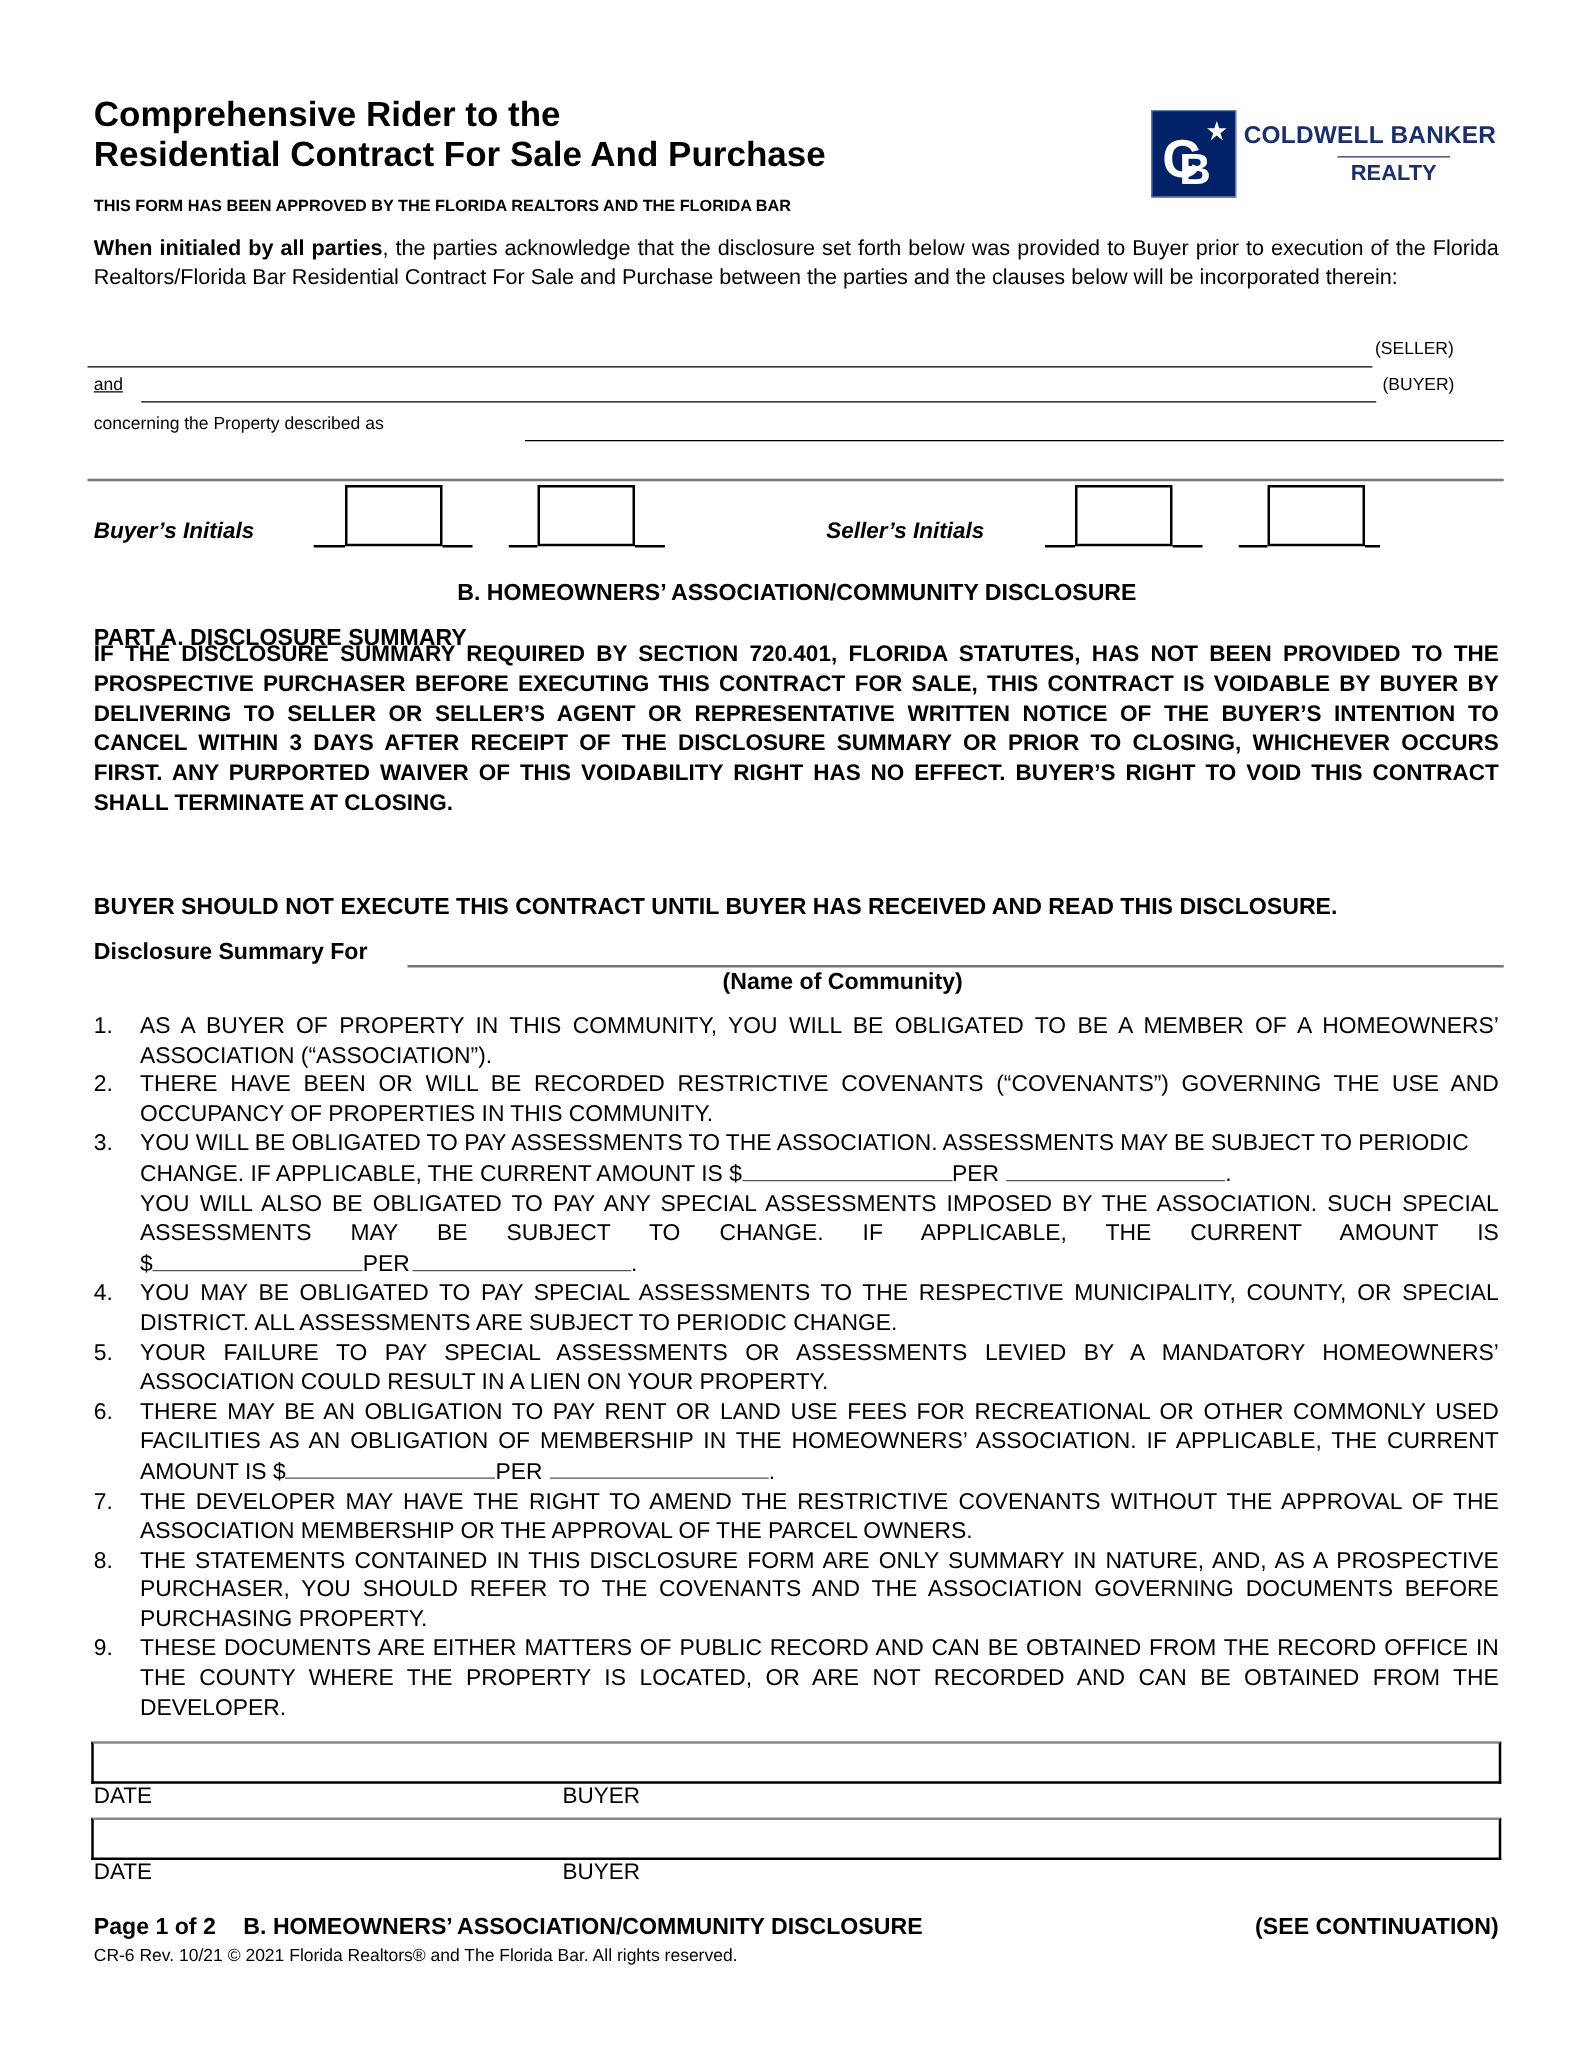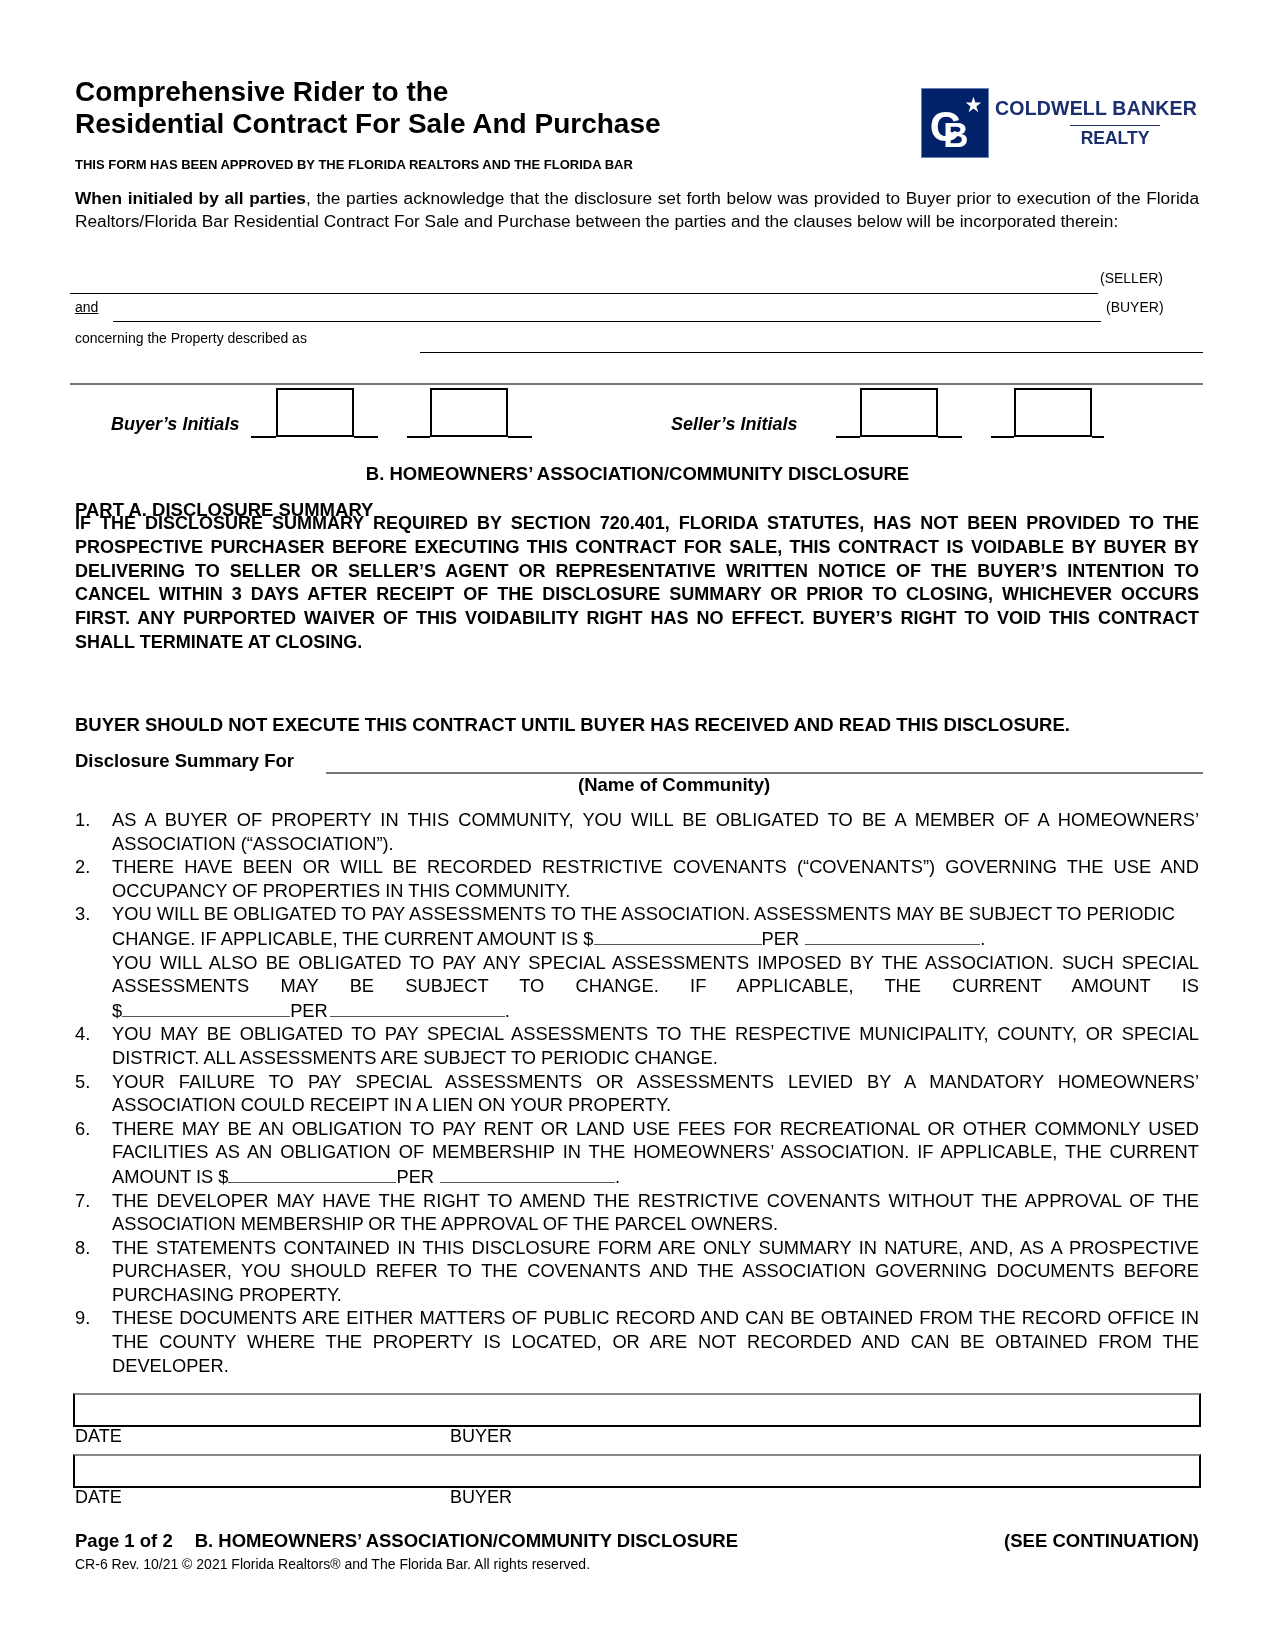--- a/index.html
+++ b/index.html
@@ -63,29 +63,29 @@
 <div class="abs lbl" style="left:1100px; top:270px;">(SELLER)</div>
 
 <div class="abs lbl" style="left:75px; top:299px;text-decoration:underline;">and</div>
 <div class="abs line" style="left:113px; top:321px; width:988px;"></div>
 <div class="abs lbl" style="left:1106px; top:299px;">(BUYER)</div>
 
 <div class="abs lbl" style="left:75px; top:330px;">concerning the Property described as</div>
 <div class="abs line" style="left:420px; top:352px; width:783px;"></div>
 <div class="abs gray-line" style="left:70px; top:383px; width:1133px;"></div>
 
-<div class="abs initials-lbl" style="left:75px; top:414px;margin-left:36px;">Buyer’s Initials</div>
+<div class="abs initials-lbl" style="left:75px; top:414px;">Buyer’s Initials</div>
 <div class="abs init-tail" style="left:251px; top:436px; width:25px;"></div>
 <div class="abs init-box" style="left:276px; top:388px;"></div>
 <div class="abs init-tail" style="left:354px; top:436px; width:24px;"></div>
 <div class="abs init-tail" style="left:407px; top:436px; width:23px;"></div>
 <div class="abs init-box" style="left:430px; top:388px;"></div>
 <div class="abs init-tail" style="left:508px; top:436px; width:24px;"></div>
 
-<div class="abs initials-lbl" style="left:661px; top:414px;margin-left:10px;">Seller’s Initials</div>
+<div class="abs initials-lbl" style="left:661px; top:414px;">Seller’s Initials</div>
 <div class="abs init-tail" style="left:836px; top:436px; width:24px;"></div>
 <div class="abs init-box" style="left:860px; top:388px;"></div>
 <div class="abs init-tail" style="left:938px; top:436px; width:24px;"></div>
 <div class="abs init-tail" style="left:991px; top:436px; width:23px;"></div>
 <div class="abs init-box" style="left:1014px; top:388px;"></div>
 <div class="abs init-tail" style="left:1092px; top:436px; width:12px;"></div>
 
 <div class="abs h-center" style="top:463px;">B. HOMEOWNERS’ ASSOCIATION/COMMUNITY DISCLOSURE</div>
 <div class="abs bold18" style="left:75px; top:499px;">PART A.  DISCLOSURE SUMMARY</div>
 
@@ -95,21 +95,21 @@
 
 <div class="abs bold18" style="left:75px; top:750px;">Disclosure Summary For</div>
 <div class="abs gray-line" style="left:326px; top:772px; width:877px;"></div>
 <div class="abs bold18" style="left:578px; top:774px;text-align:right;">(Name of Community)</div>
 
 <ol class="items">
   <li><span class="num">1.</span><span>AS A BUYER OF PROPERTY IN THIS COMMUNITY, YOU WILL BE OBLIGATED TO BE A MEMBER OF A HOMEOWNERS’ ASSOCIATION (“ASSOCIATION”).</span></li>
   <li><span class="num">2.</span><span>THERE HAVE BEEN OR WILL BE RECORDED RESTRICTIVE COVENANTS (“COVENANTS”) GOVERNING THE USE AND OCCUPANCY OF PROPERTIES IN THIS COMMUNITY.</span></li>
   <li style="text-align:left;"><span class="num">3.</span><span>YOU WILL BE OBLIGATED TO PAY ASSESSMENTS TO THE ASSOCIATION. ASSESSMENTS MAY BE SUBJECT TO PERIODIC CHANGE. IF APPLICABLE, THE CURRENT AMOUNT IS $</span><span class="blank" style="width:168px;"></span><span>PER</span><span class="blank" style="width:175px; margin-left:6px;"></span>.<br><span style="display:inline-block; width:1087px; text-align:justify; text-align-last:justify;">YOU WILL ALSO BE OBLIGATED TO PAY ANY SPECIAL ASSESSMENTS IMPOSED BY THE ASSOCIATION. SUCH SPECIAL ASSESSMENTS MAY BE SUBJECT TO CHANGE. IF APPLICABLE, THE CURRENT AMOUNT IS</span><br><span>$</span><span class="blank" style="width:168px;"></span><span>PER</span><span class="blank" style="width:175px; margin-left:2px;"></span>.</li>
   <li><span class="num">4.</span><span>YOU MAY BE OBLIGATED TO PAY SPECIAL ASSESSMENTS TO THE RESPECTIVE MUNICIPALITY, COUNTY, OR SPECIAL DISTRICT. ALL ASSESSMENTS ARE SUBJECT TO PERIODIC CHANGE.</span></li>
-  <li><span class="num">5.</span><span>YOUR FAILURE TO PAY SPECIAL ASSESSMENTS OR ASSESSMENTS LEVIED BY A MANDATORY HOMEOWNERS’ ASSOCIATION COULD RECEIPT IN A LIEN ON YOUR PROPERTY.</span></li>
+  <li><span class="num">5.</span><span>YOUR FAILURE TO PAY SPECIAL ASSESSMENTS OR ASSESSMENTS LEVIED BY A MANDATORY HOMEOWNERS’ ASSOCIATION COULD RESULT IN A LIEN ON YOUR PROPERTY.</span></li>
   <li><span class="num">6.</span><span>THERE MAY BE AN OBLIGATION TO PAY RENT OR LAND USE FEES FOR RECREATIONAL OR OTHER COMMONLY USED FACILITIES AS AN OBLIGATION OF MEMBERSHIP IN THE HOMEOWNERS’ ASSOCIATION. IF APPLICABLE, THE CURRENT AMOUNT IS $</span><span class="blank" style="width:168px;"></span><span>PER</span><span class="blank" style="width:175px; margin-left:6px;"></span>.</li>
   <li><span class="num">7.</span><span>THE DEVELOPER MAY HAVE THE RIGHT TO AMEND THE RESTRICTIVE COVENANTS WITHOUT THE APPROVAL OF THE ASSOCIATION MEMBERSHIP OR THE APPROVAL OF THE PARCEL OWNERS.</span></li>
   <li><span class="num">8.</span><span>THE STATEMENTS CONTAINED IN THIS DISCLOSURE FORM ARE ONLY SUMMARY IN NATURE, AND, AS A PROSPECTIVE PURCHASER, YOU SHOULD REFER TO THE COVENANTS AND THE ASSOCIATION GOVERNING DOCUMENTS BEFORE PURCHASING PROPERTY.</span></li>
   <li><span class="num">9.</span><span>THESE DOCUMENTS ARE EITHER MATTERS OF PUBLIC RECORD AND CAN BE OBTAINED FROM THE RECORD OFFICE IN THE COUNTY WHERE THE PROPERTY IS LOCATED, OR ARE NOT RECORDED AND CAN BE OBTAINED FROM THE DEVELOPER.</span></li>
 </ol>
 
 <div class="abs sig-box" style="top:1393px;"></div>
 <div class="abs sig-lbl" style="left:75px; top:1426px;">DATE</div>
 <div class="abs sig-lbl" style="left:450px; top:1426px;">BUYER</div>
 

